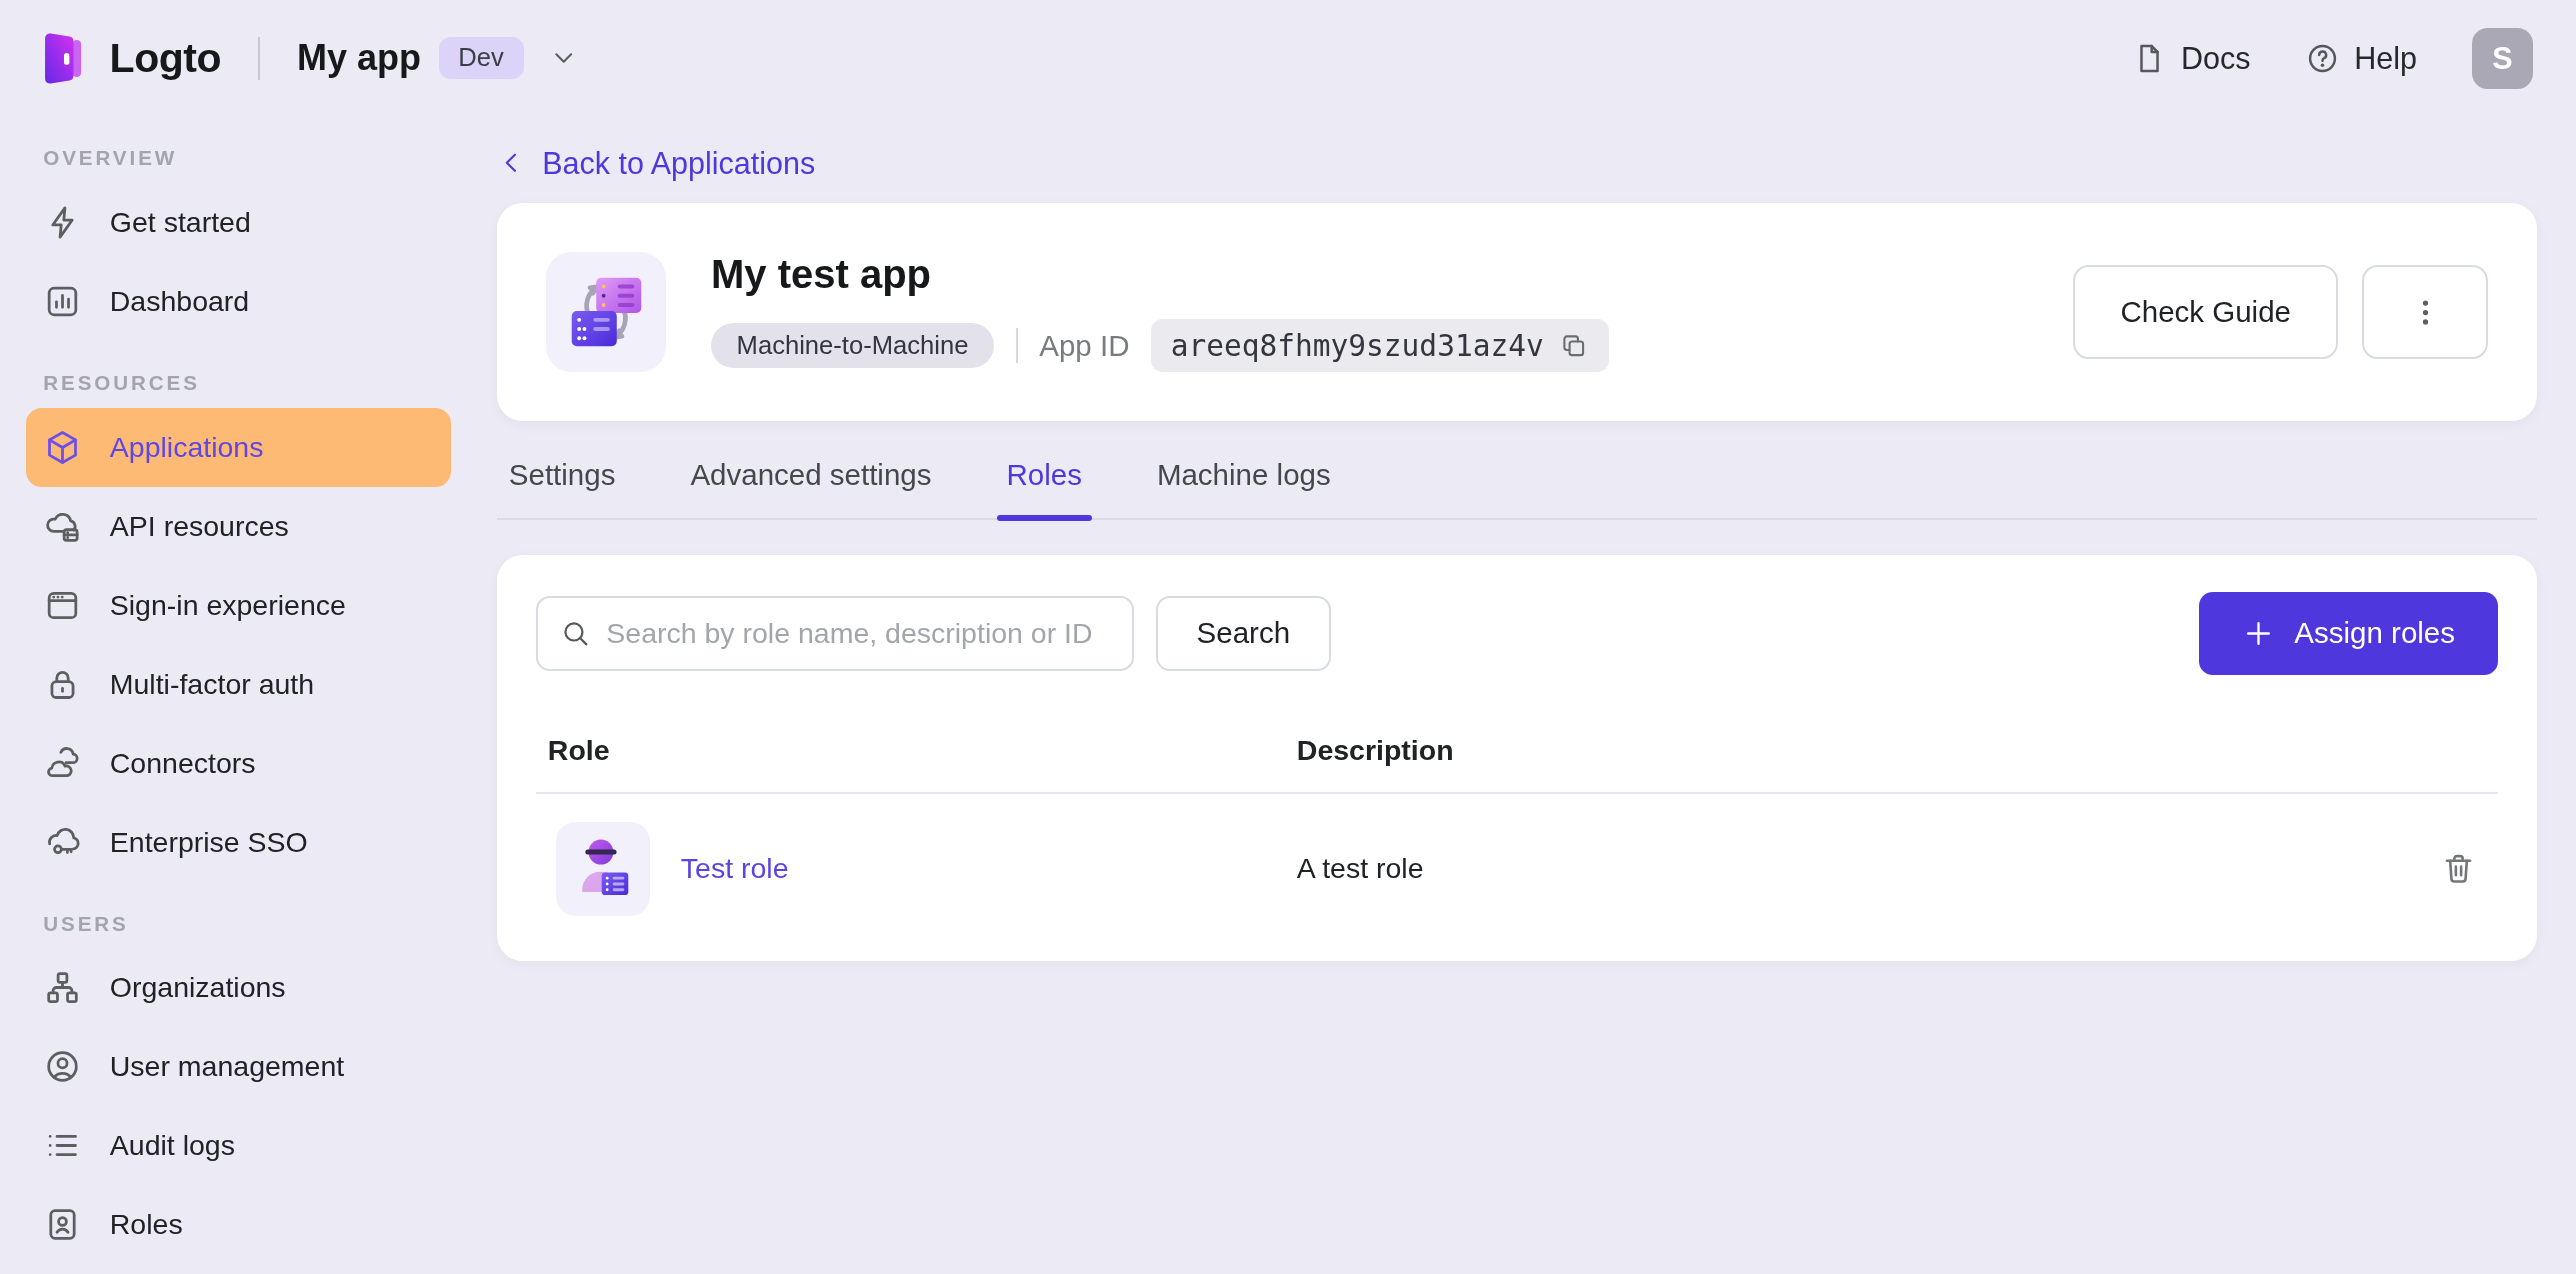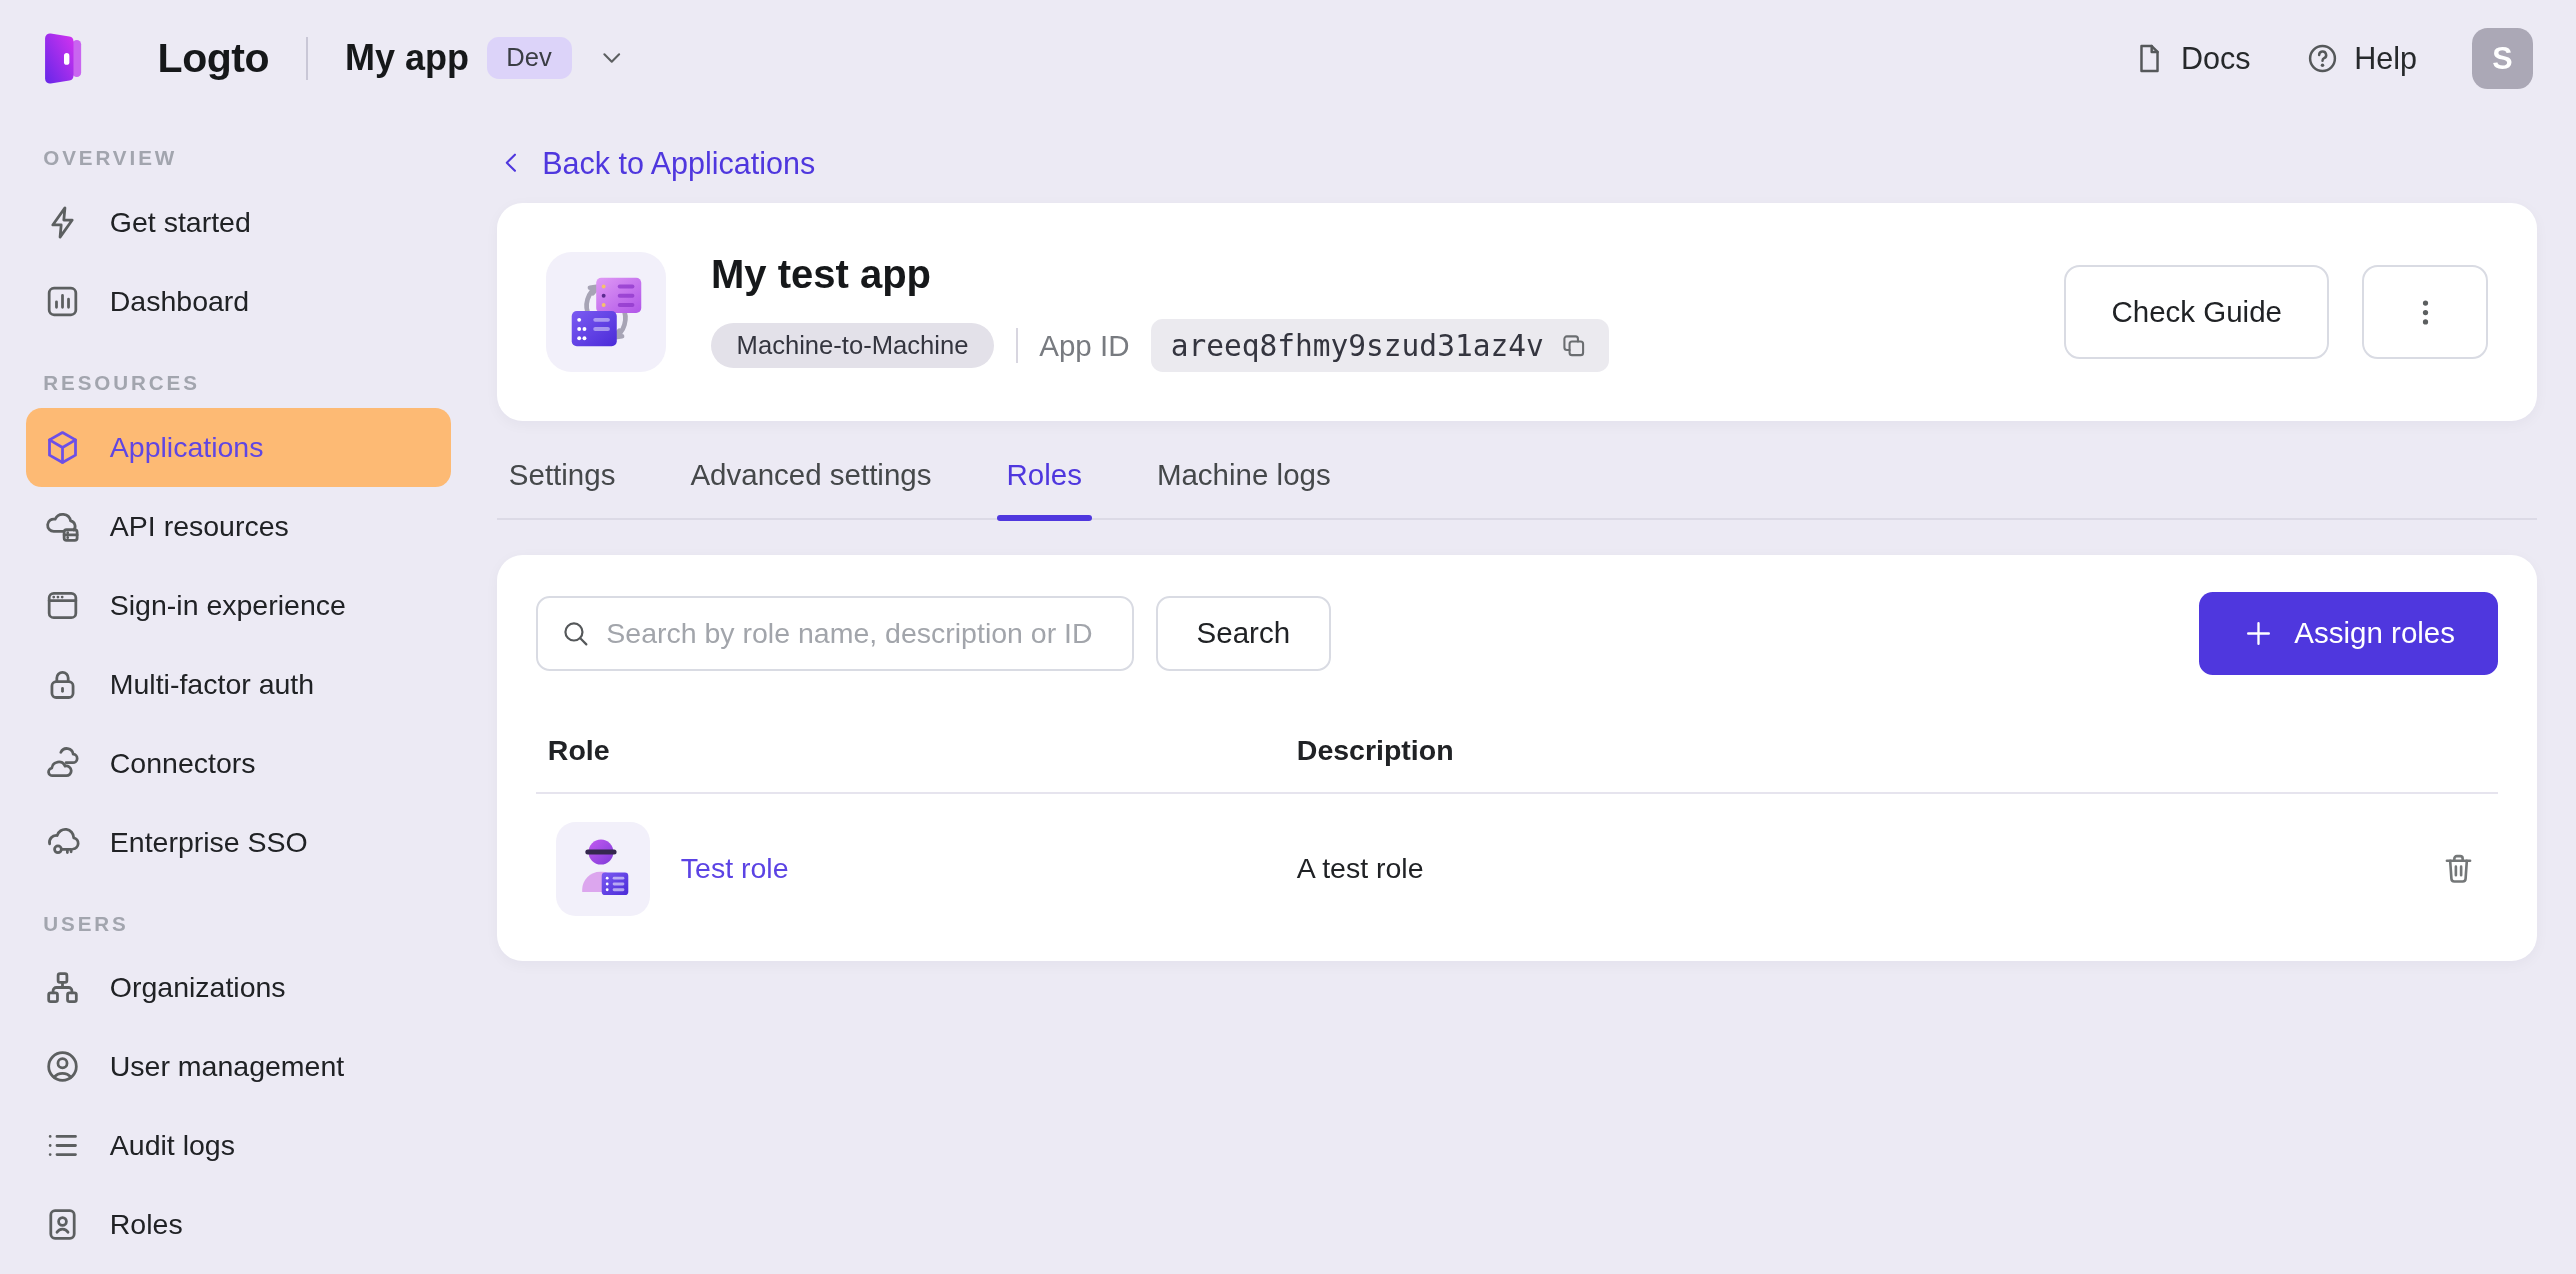--- a/index.html
+++ b/index.html
@@ -12,21 +12,21 @@
   }
   svg { display:block; }
   .licon { stroke:currentColor; fill:none; stroke-width:1.7; stroke-linecap:round; stroke-linejoin:round; }
 
   
   .topbar {
     height:116px; display:flex; align-items:center; padding:0 43px 0 39px;
   }
   .brand { display:flex; align-items:center; gap:21.6px; cursor:pointer; }
   .brand-logo { width:49px; height:53px; }
-  .brand-name { font-size:41px; font-weight:700; letter-spacing:-0.5px; color:#16181A;margin-left:48px; }
+  .brand-name { font-size:41px; font-weight:700; letter-spacing:-0.5px; color:#16181A; }
   .topbar-divider { width:2px; height:43px; background:#C9C7D6; margin:0 37px; }
   .app-switch { display:flex; align-items:center; gap:17.7px; cursor:pointer; }
   .app-switch-name { font-size:36px; font-weight:700; color:#16181A; }
   .env-badge {
     background:#DCD3F9; color:#3A3D44; font-size:25.6px; font-weight:500;
     padding:7.9px 19.7px; border-radius:11.8px; line-height:1;
   }
   .chev-down { width:29.5px; height:29.5px; color:#5C5F60; margin-left:7.9px; }
   .topbar-right { margin-left:auto; display:flex; align-items:center; gap:55px; }
   .topbar-link { display:flex; align-items:center; gap:13.8px; font-size:30.5px; color:#26292B; cursor:pointer; }
@@ -82,21 +82,21 @@
     padding:9.8px 25.6px; border-radius:25.6px; line-height:1;
   }
   .meta-divider { width:2px; height:35px; background:#D8D6E0; }
   .appid-label { font-size:29.5px; color:#787B80; }
   .code-pill {
     background:#EBEAEF; border-radius:11.8px; padding:9.8px 19.7px;
     display:flex; align-items:center; gap:15.7px; cursor:pointer;
   }
   .code-pill .code { font-family:"DejaVu Sans Mono","Liberation Mono",monospace; font-size:29.5px; color:#34353F; }
   .code-pill svg { width:29.5px; height:29.5px; color:#6A6D70; }
-  .header-actions { margin-left:auto; display:flex; align-items:center; gap:33px; }
+  .header-actions { margin-left:auto; display:flex; align-items:center; gap:24px; }
   .btn-outline {
     background:#fff; border:2px solid #D9DBE3; border-radius:15.7px; cursor:pointer;
     height:94px; display:flex; align-items:center; justify-content:center;
     font-size:29.5px; font-weight:500; color:#202225; font-family:inherit;
   }
   .btn-check-guide { padding:0 45px; }
   .btn-kebab { width:126px; color:#5C5F60; }
   .btn-kebab svg { width:35px; height:35px; }
 
   .tabs { margin-top:37px; display:flex; gap:75px; border-bottom:2px solid #DCDAE6; padding:0 11.8px; }

